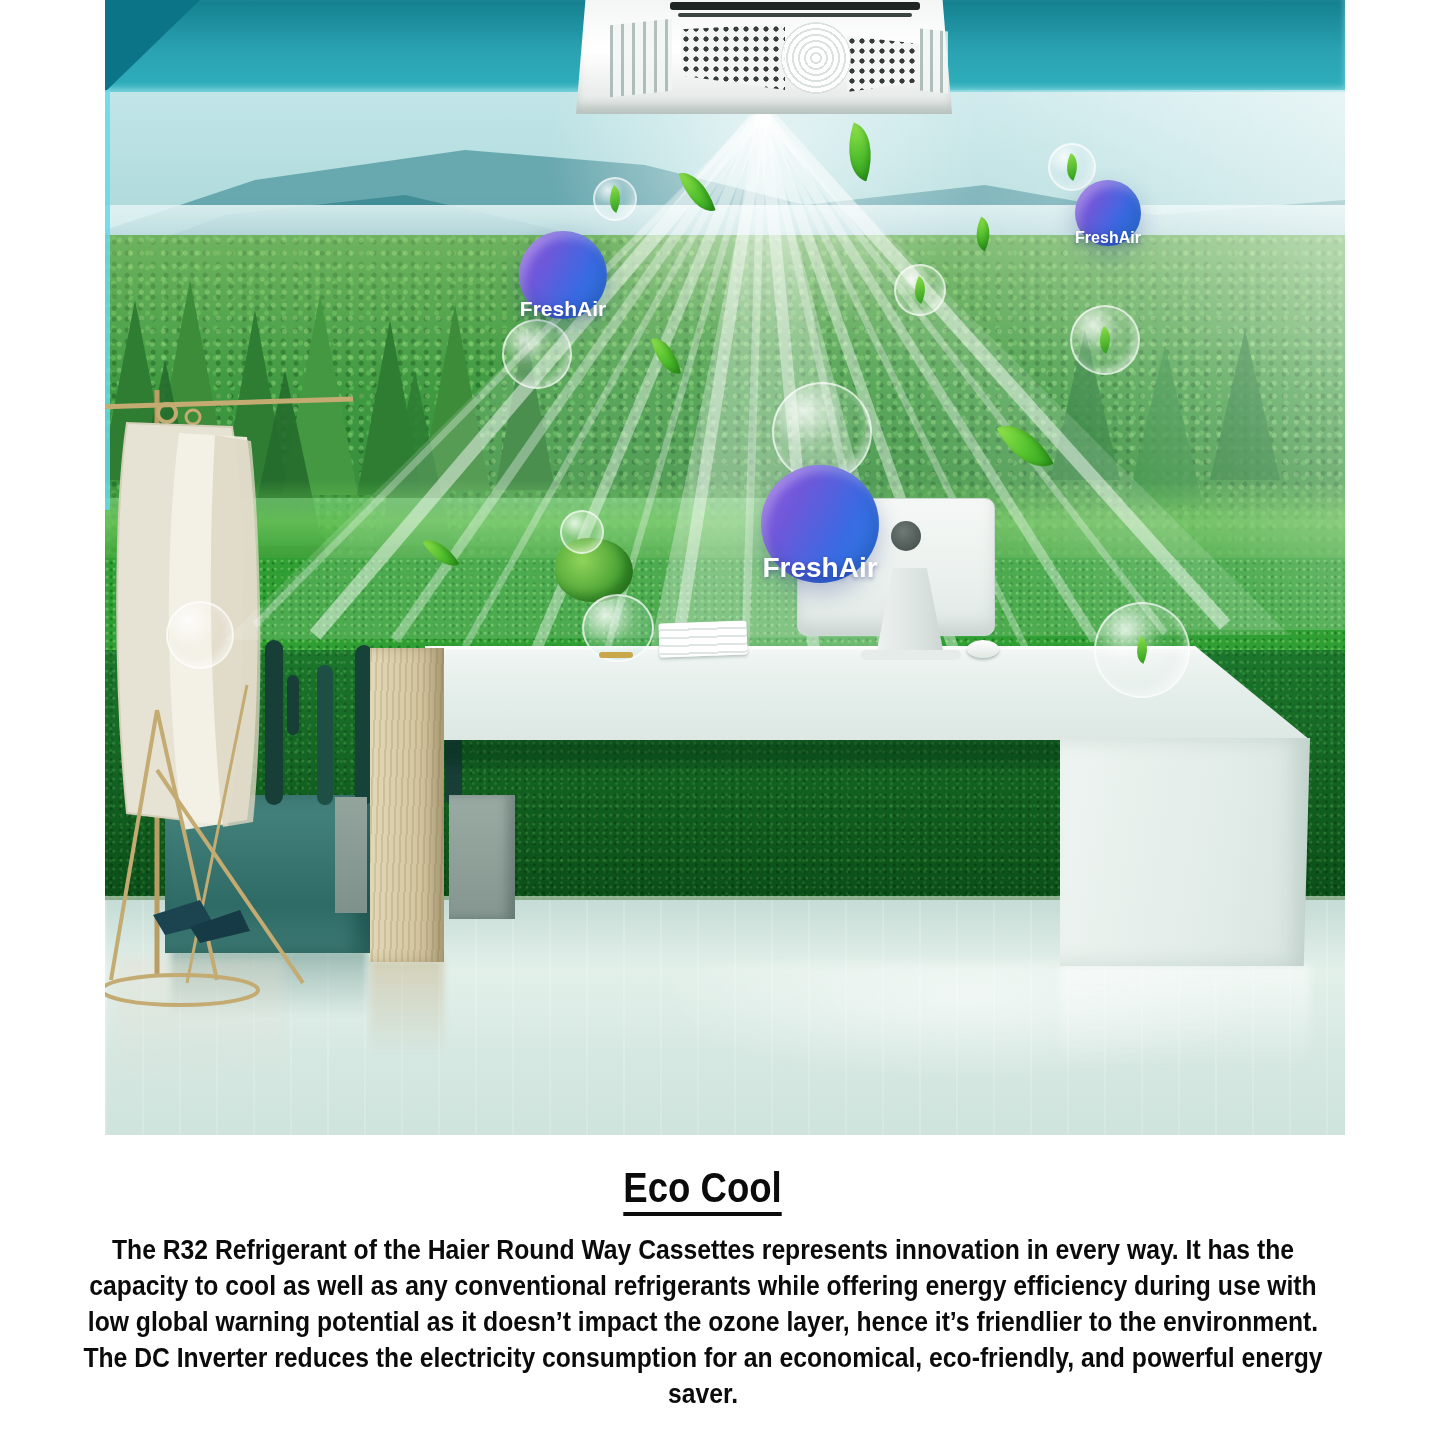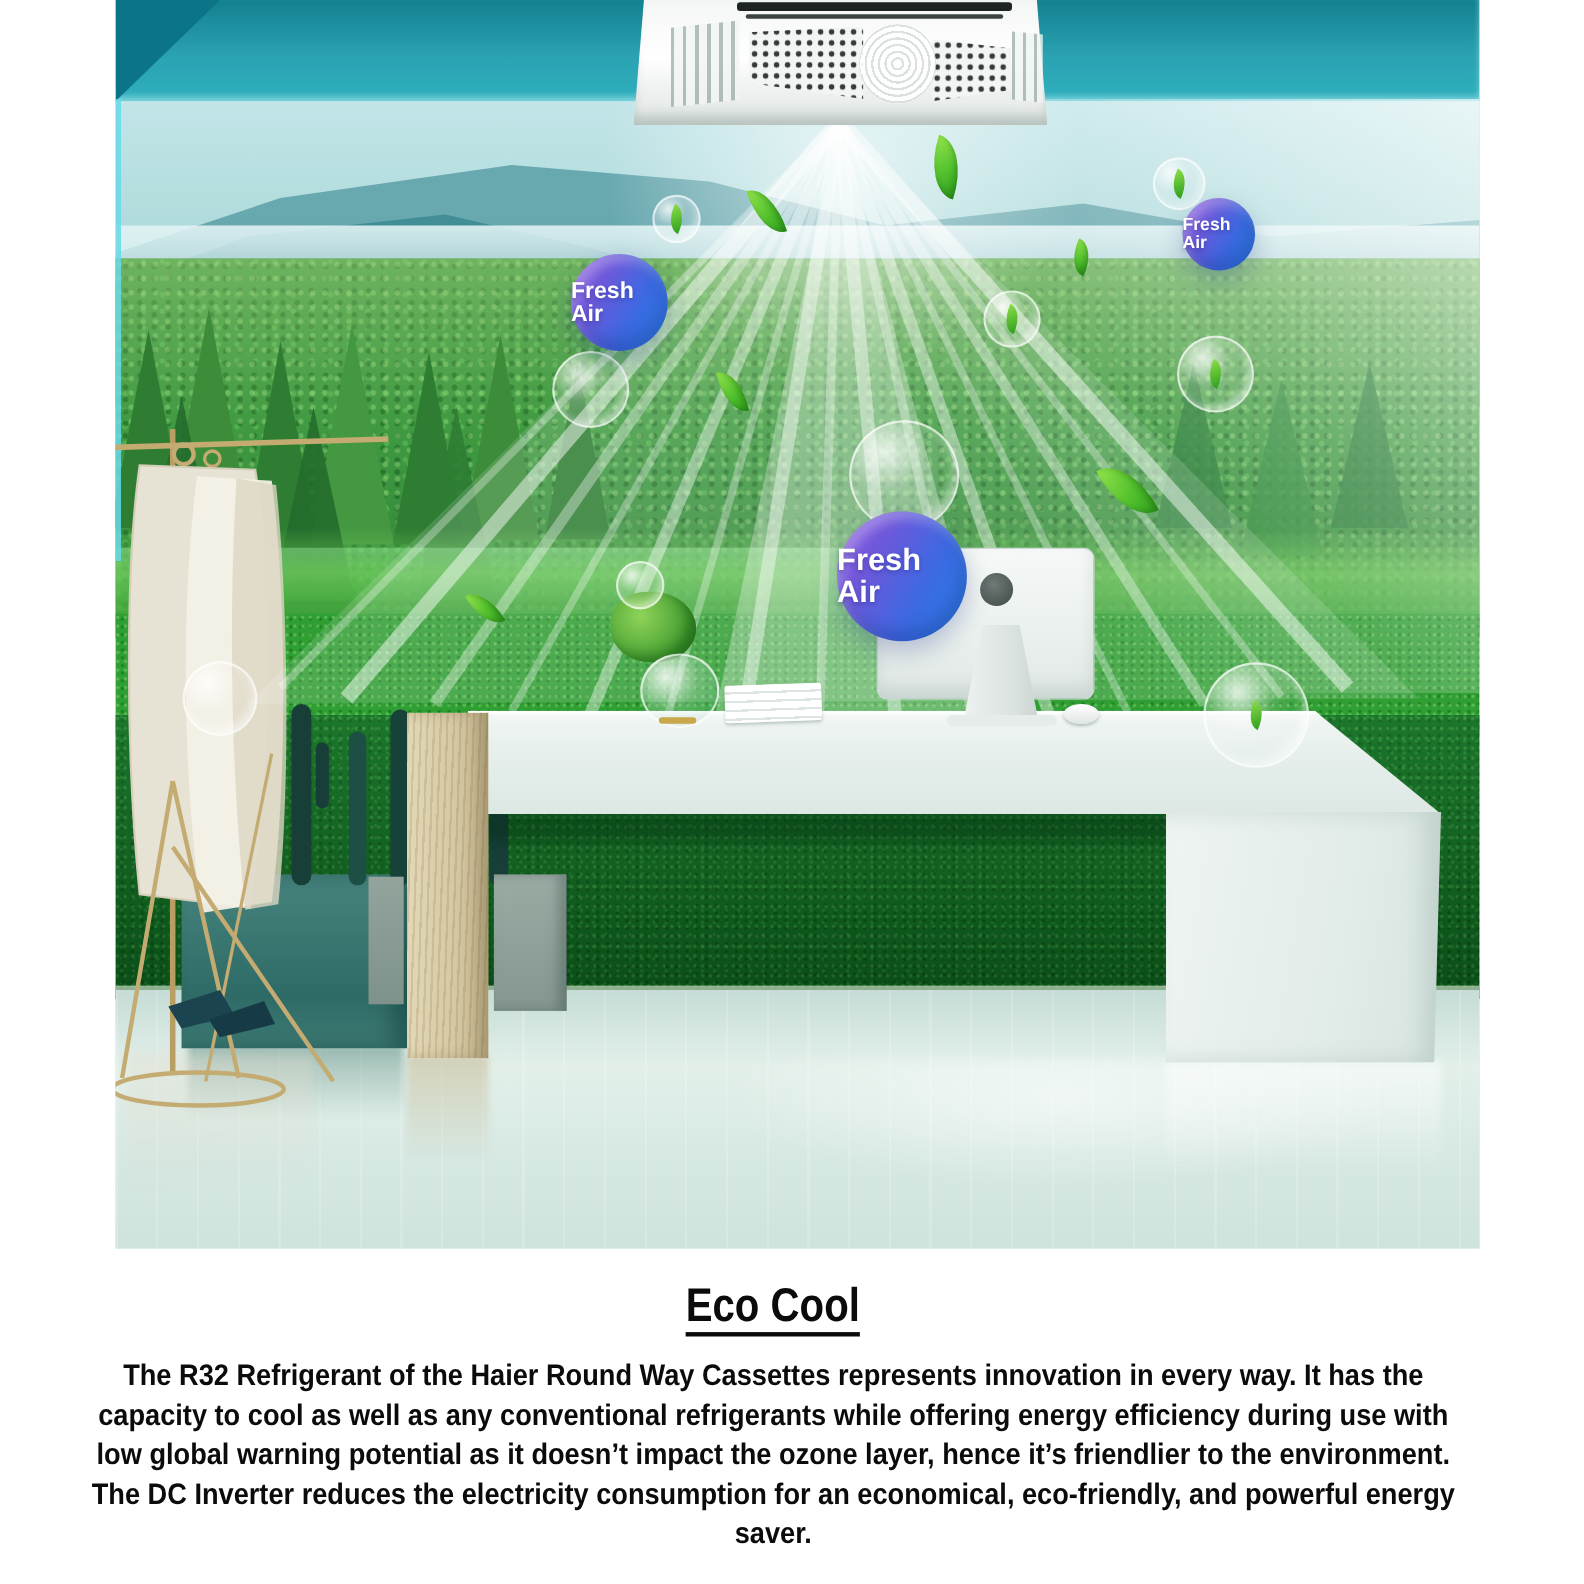--- a/index.html
+++ b/index.html
@@ -136,21 +136,21 @@
   .bubble{z-index:14;border-radius:50%;
     border:2px solid rgba(255,255,255,.7);
     background:radial-gradient(circle at 32% 28%,rgba(255,255,255,.8),rgba(255,255,255,.15) 38%,rgba(255,255,255,.05) 62%,rgba(255,255,255,.3) 100%);
     box-shadow:inset -4px -4px 8px rgba(255,255,255,.4);}
   .leaf{z-index:14;border-radius:2% 100% 2% 100%;
     background:linear-gradient(135deg,#93e44d 0%,#54c22e 55%,#2f9e1e 100%);
     box-shadow:inset -3px -3px 6px rgba(20,90,10,.4);}
   .leaf-in{position:absolute;left:50%;top:50%;width:14px;height:24px;margin:-12px 0 0 -7px;
     border-radius:2% 100% 2% 100%;transform:rotate(25deg);
     background:linear-gradient(135deg,#8ade48,#2f9e1e);}
-  .badge{z-index:15;border-radius:50%;display:flex;flex-direction:column;align-items:flex-start;justify-content:center;
+  .badge{z-index:15;border-radius:50%;display:flex;flex-direction:row;align-items:flex-end;justify-content:center;
     background:linear-gradient(118deg,#8d5ce0 4%,#6e58da 30%,#3a6ae2 66%,#2c82e8 100%);
     color:#fff;font-weight:bold;text-align:center;line-height:1.02;
     text-shadow:0 2px 4px rgba(25,35,120,.4);
     box-shadow:0 10px 22px rgba(40,60,140,.28),inset -5px -9px 14px rgba(20,40,120,.28),inset 5px 7px 10px rgba(255,255,255,.28);}
   .badge span{position:static;display:block;}
   .badge-left{left:414px;top:231px;width:88px;height:88px;font-size:21px;}
   .badge-center{left:656px;top:465px;width:118px;height:118px;font-size:28px;}
   .badge-right{left:970px;top:180px;width:66px;height:66px;font-size:16px;}
 
   

